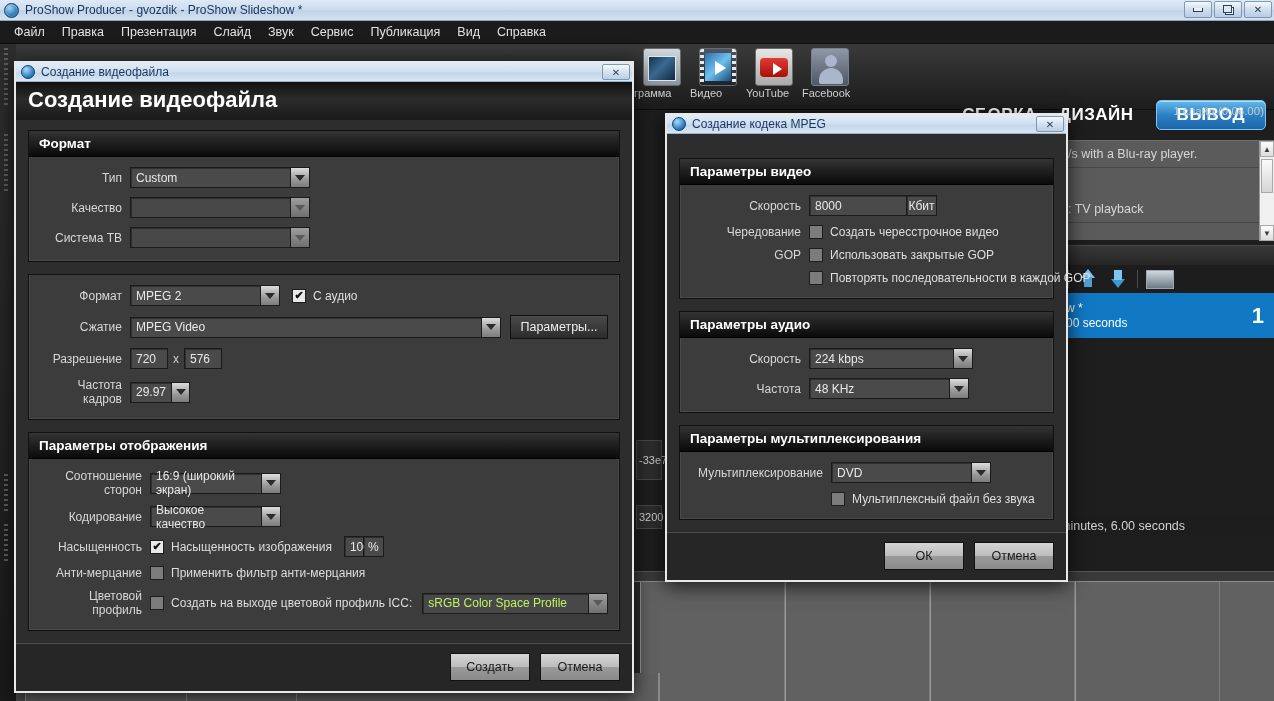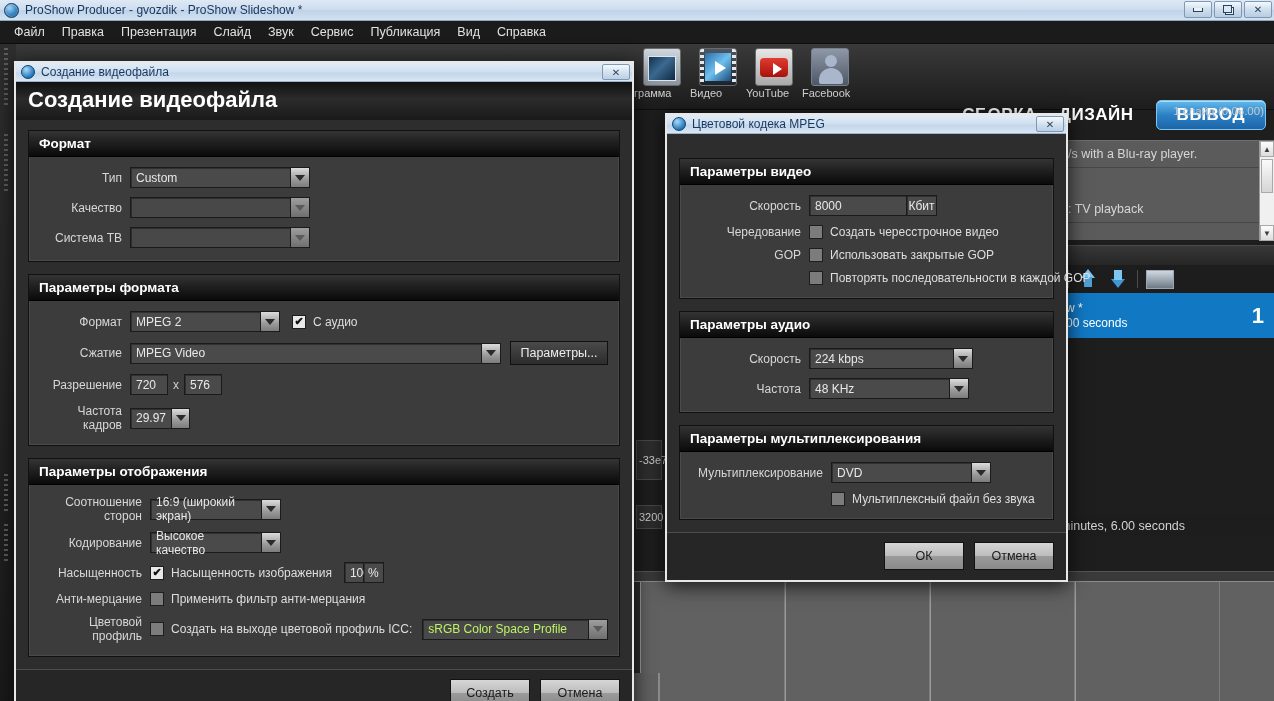--- a/index.html
+++ b/index.html
@@ -397,21 +397,20 @@
               <div class="fld dis"></div>
               <div class="cbtn dis">
                   <i></i>
                 </div>
             </div>
           </div>
         </div>
       </div>
 
       <div class="grp">
-        <div class="grp-hd">Параметры формата</div>
         <div class="grp-bd">
           <div class="row">
             <span class="lbl">Формат</span>
             <div class="combo" style="width:150px">
               <div class="fld">MPEG 2</div>
               <div class="cbtn">
                   <i></i>
                 </div>
             </div>
             <span class="chk" style="margin-left:12px">
@@ -502,21 +501,21 @@
 
     <div class="psd-footer">
       <div class="btn">Создать</div>
       <div class="btn">Отмена</div>
     </div>
   </div>
 
   <div class="psd" id="dlg-mpeg">
     <div class="psd-title">
       <span class="ico"></span>
-      <span class="txt">Цветовой кодека MPEG</span>
+      <span class="txt">Создание кодека MPEG</span>
       <div class="psd-close">✕</div>
     </div>
 
     <div class="psd-body" style="padding-top:24px">
 
       <div class="grp">
         <div class="grp-hd">Параметры видео</div>
         <div class="grp-bd">
           <div class="row">
             <span class="lbl">Скорость</span>

